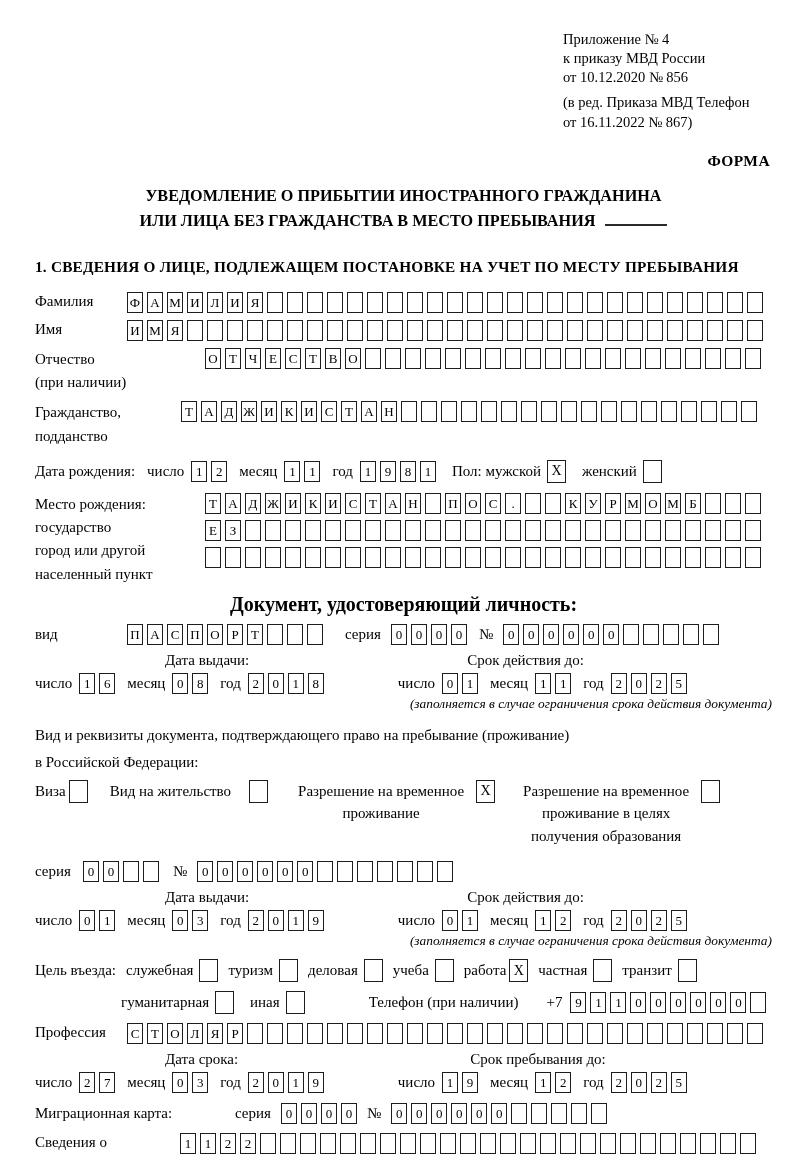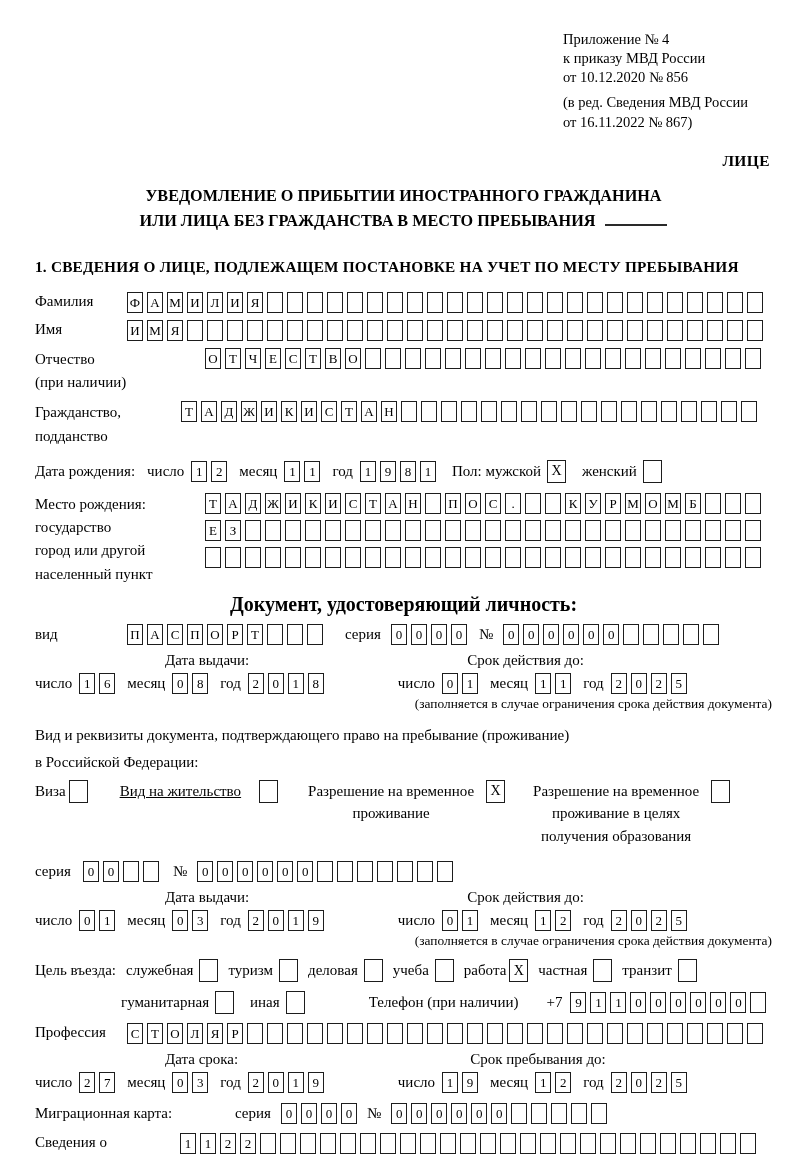--- a/index.html
+++ b/index.html
@@ -39,29 +39,29 @@
 
   .dg { display:flex; align-items:center; }
   .dg .dlbl { margin:0 7px 0 0; }
   .dg .cells { margin-right:12px; }
 
   .dates-hdr { display:flex; margin:4px 0 4px 0; }
   .dates-hdr .h-a { margin-left:130px; }
   .dates-hdr .h-b { margin-left:218px; }
   .dates-vals { display:flex; margin-bottom:2px; }
   .dates-vals .g-b { margin-left:62px; }
-  .note-right { text-align:right; font-size:13.4px; margin:2px 0 10px 0; }
+  .note-right { text-align:right; font-size:13.4px; margin:2px 0 10px 0;font-style:italic; }
 
   .permit-intro { line-height:1.8; margin-bottom:2px; }
   .permit-row { display:flex; align-items:flex-start; margin:4px 0 14px 0; }
   .permit-row .opt { display:flex; align-items:flex-start; }
   .permit-row .optlbl { line-height:1.5; }
   .ctr { text-align:center; }
   .wrap175 { width:178px; white-space:normal; }
-  .mlA { margin-left:32px;text-decoration:underline; } .mlB { margin-left:24px; } .mlC { margin-left:22px; }
+  .mlA { margin-left:22px; } .mlB { margin-left:24px; } .mlC { margin-left:22px; }
 
   .purpose-row { display:flex; align-items:center; margin-bottom:9px; }
   .purpose-row .p-item { display:flex; align-items:center; margin-left:10px; }
   .purpose-row .p-item:first-of-type { margin-left:6px; }
   .purpose2-row { display:flex; align-items:center; margin-bottom:9px; }
   .purpose2-row .indent { margin-left:86px; }
   .phone-lbl { margin-left:64px; }
   .phone-prefix { margin:0 8px 0 28px; }
 
   .reps { display:flex; margin-top:2px; }
@@ -71,25 +71,25 @@
 </style>
 </head>
 <body>
 
 <div class="page">
 
   <div class="appendix">
     <div>Приложение № 4</div>
     <div>к приказу МВД России</div>
     <div>от 10.12.2020 № 856</div>
-    <div class="grp2">(в ред. Сведения МВД России</div>
+    <div class="grp2">(в ред. Приказа МВД Телефон</div>
     <div>от 16.11.2022 № 867)</div>
   </div>
 
-  <div class="forma">ЛИЦЕ</div>
+  <div class="forma">ФОРМА</div>
 
   <div class="title">
     <div>УВЕДОМЛЕНИЕ О ПРИБЫТИИ ИНОСТРАННОГО ГРАЖДАНИНА</div>
     <div><span>ИЛИ ЛИЦА БЕЗ ГРАЖДАНСТВА В МЕСТО ПРЕБЫВАНИЯ</span><span class="blank-line"></span></div>
   </div>
 
   <div class="sec-heading">1. СВЕДЕНИЯ О ЛИЦЕ, ПОДЛЕЖАЩЕМ ПОСТАНОВКЕ НА УЧЕТ ПО МЕСТУ ПРЕБЫВАНИЯ</div>
 
   <div class="frow">
     <span class="lbl w92">Фамилия</span>

